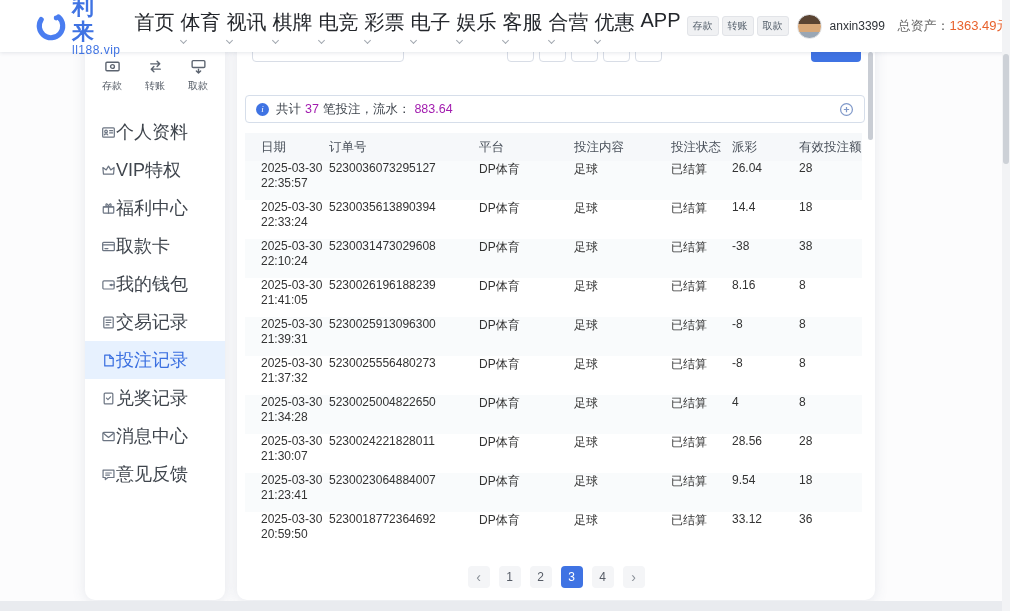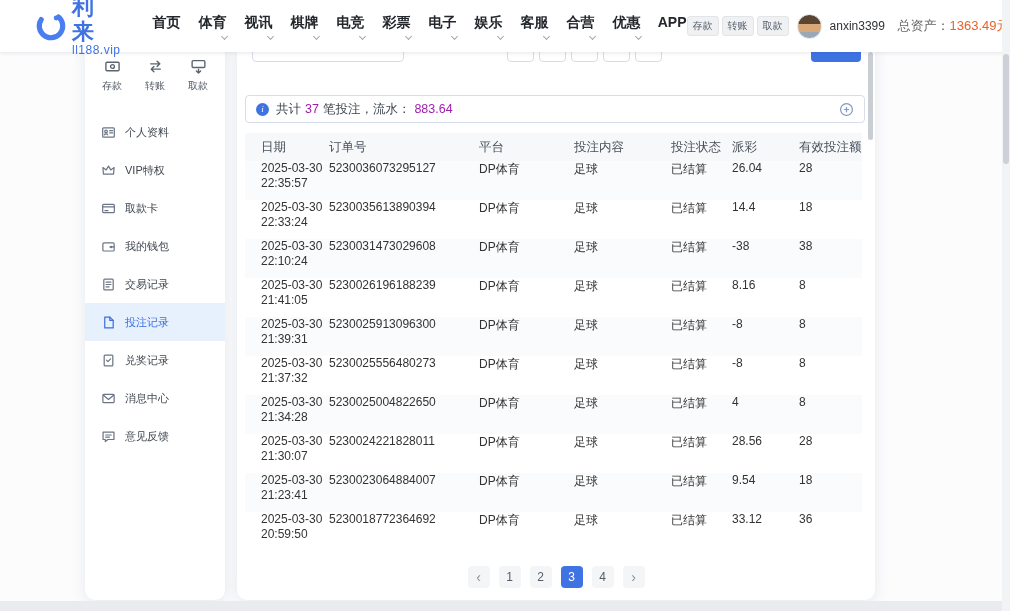--- a/index.html
+++ b/index.html
@@ -8,22 +8,22 @@
 
   
   .topbar{position:absolute;top:0;left:0;right:0;height:52px;background:#fff;z-index:30;
     display:flex;align-items:center;box-shadow:0 1px 4px rgba(40,60,90,.12)}
   .logo{display:flex;align-items:center;gap:6px;margin-left:36px;cursor:pointer}
   .logo-icon svg{width:30px;height:30px;display:block}
   .logo-text{display:flex;flex-direction:column;line-height:1.15}
   .logo-text .cn{font-size:22px;font-weight:700;color:#3f73e3;letter-spacing:5px}
   .logo-text .en{font-size:12px;color:#3f73e3;letter-spacing:.5px}
   .main-nav{display:flex;margin-left:14px}
-  .nav-item{width:46px;display:flex;flex-direction:column;align-items:flex-end;font-size:14px;
-    color:#23262b;font-weight:700;cursor:pointer}
+  .nav-item{width:46px;display:flex;flex-direction:column;align-items:flex-start;font-size:20px;
+    color:#23262b;font-weight:400;cursor:pointer}
   .chev{width:5px;height:5px;border-right:1.3px solid #a2a8b0;border-bottom:1.3px solid #a2a8b0;
     transform:rotate(45deg);margin-top:2px}
   .chev.hid{visibility:hidden}
   .top-right{margin-left:auto;margin-right:18px;display:flex;align-items:center;gap:8px}
   .pills{display:flex;gap:3px}
   .pill{font-size:10px;color:#55606c;background:#f0f1f3;border:1px solid #e2e4e8;border-radius:3px;
     padding:2px 5px;cursor:pointer;white-space:nowrap}
   .avatar{width:25px;height:25px;border-radius:50%;flex:none;cursor:pointer;border:1px solid #e3e5e8;
     background:linear-gradient(180deg,#5a4432 0 38%,#d8a878 38% 74%,#9aa7b5 74%)}
   .user-block{display:flex;flex-direction:column;gap:1px;width:180px}
@@ -39,21 +39,21 @@
     box-shadow:0 2px 14px rgba(80,95,125,.13)}
   #sidebar{left:85px;top:40px;width:140px;height:560px}
   #main{left:237px;top:40px;width:638px;height:560px}
 
   
   .quick-row{display:flex;justify-content:space-between;padding:18px 17px 10px}
   .quick-item{display:flex;flex-direction:column;align-items:center;gap:4px;cursor:pointer}
   .q-icon svg{width:17px;height:17px;color:#5c6470;display:block}
   .q-label{font-size:10px;color:#555c66}
   .menu{margin-top:10px}
-  .menu-item{display:flex;align-items:center;gap:9px;height:38px;padding-left:16px;font-size:11px;
+  .menu-item{display:flex;align-items:center;height:38px;padding-left:16px;font-size:18px;
     color:#3f454d;cursor:pointer}
   .m-icon svg{width:15px;height:15px;color:#6c7583;display:block}
   .menu-item.active{background:#e7f1fe;color:#3a6fe0}
   .menu-item.active .m-icon svg{color:#3a6fe0}
 
   
   .filter-row{position:absolute;top:-2px;left:10px;right:14px;height:24px;display:flex;align-items:stretch}
   .f-input{width:152px;margin-left:5px;border:1px solid #d8dde6;border-radius:4px;background:#fff}
   .f-chips{display:flex;gap:5px;margin-left:103px}
   .f-chip{width:27px;border:1px solid #d8dde6;border-radius:4px;background:#fff;cursor:pointer}
@@ -223,20 +223,29 @@
         <span class="m-icon">
           <svg viewBox="0 0 16 16" fill="none" stroke="currentColor" stroke-width="1.3" stroke-linecap="round" stroke-linejoin="round">
             <path d="M2.6 11.8 2 4.8l3.6 2.6L8 3.4l2.4 4L14 4.8l-.6 7z"></path>
           </svg>
         </span>
         <span>VIP特权</span>
       </div>
       <div class="menu-item">
         <span class="m-icon">
           <svg viewBox="0 0 16 16" fill="none" stroke="currentColor" stroke-width="1.3" stroke-linecap="round" stroke-linejoin="round">
+            <rect x="2.4" y="6.2" width="11.2" height="6.8" rx="1"></rect>
+            <path d="M2.4 6.2h11.2M8 6.2V13M8 6C6.2 6 4.8 4.9 5.3 3.7 5.9 2.5 7.7 3.2 8 6c.3-2.8 2.1-3.5 2.7-2.3C11.2 4.9 9.8 6 8 6z"></path>
+          </svg>
+        </span>
+        <span>福利中心</span>
+      </div>
+      <div class="menu-item">
+        <span class="m-icon">
+          <svg viewBox="0 0 16 16" fill="none" stroke="currentColor" stroke-width="1.3" stroke-linecap="round" stroke-linejoin="round">
             <rect x="1.8" y="3.5" width="12.4" height="9" rx="1"></rect>
             <path d="M1.8 6.3h12.4M4.2 10.2h3.2"></path>
           </svg>
         </span>
         <span>取款卡</span>
       </div>
       <div class="menu-item">
         <span class="m-icon">
           <svg viewBox="0 0 16 16" fill="none" stroke="currentColor" stroke-width="1.3" stroke-linecap="round" stroke-linejoin="round">
             <rect x="2" y="4.2" width="12" height="8.6" rx="1.2"></rect>

